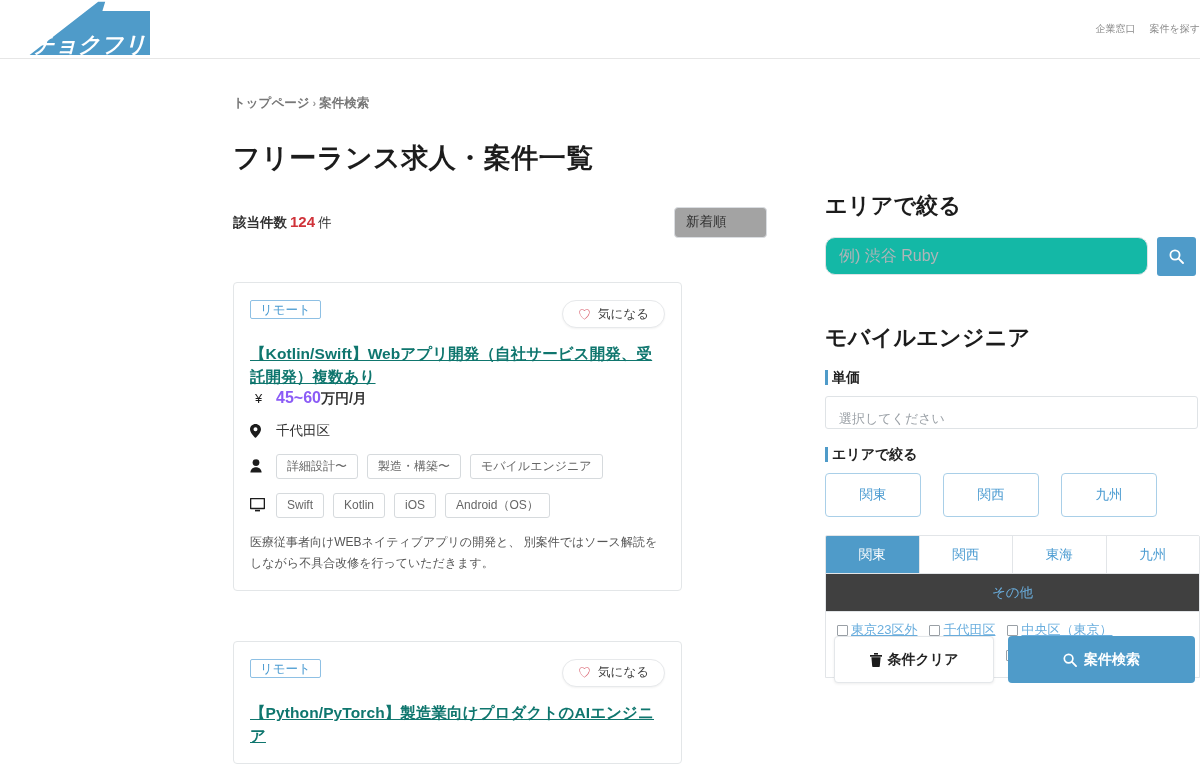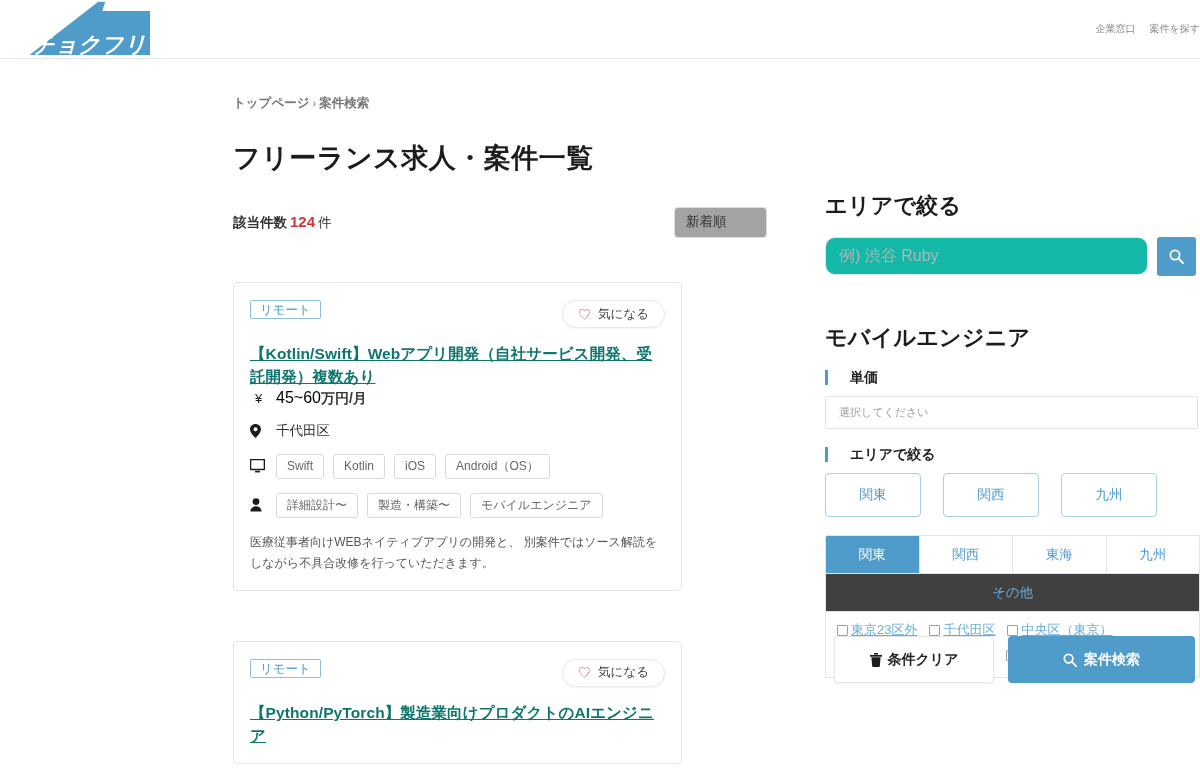--- a/index.html
+++ b/index.html
@@ -173,21 +173,21 @@
     flex-wrap: wrap;
   }
   .glyph {
     width: 17px;
     text-align: center;
     color: #1c1c1c;
     font-size: 13px;
     flex: none;
   }
   .price { font-size: 14px; color: #333; font-weight: 600; }
-  .price b { color: #000000; font-size: 16px; font-weight: 400; }
+  .price b { color: #8b5cf6; font-size: 16px; font-weight: 700; }
   .loc { font-size: 13.5px; color: #333; }
   .chip {
     border: 1px solid #d6dadd;
     border-radius: 3px;
     font-size: 12px;
     color: #666;
     padding: 5px 10px;
     background: #fff;
     line-height: 1.1;
     white-space: nowrap;
@@ -226,40 +226,40 @@
     border: none;
     border-radius: 3px;
     color: #fff;
     font-size: 15px;
     display: flex; align-items: center; justify-content: center;
   }
   .filter-h {
     font-size: 14px;
     font-weight: 700;
     color: #222;
-    padding-left: 25px;
+    padding-left: 7px;
     position: relative;
     margin-bottom: 9px;
   }
   .filter-h::before {
     content: "";
     position: absolute;
     left: 0; top: 1px;
     width: 3px; height: 15px;
     background: #4f9bc9;
   }
   .select-box {
     width: 373px;
     height: 33px;
     border: 1px solid #dfe3e6;
     border-radius: 3px;
     display: flex;
-    align-items: center;
+    align-items: flex-end;
     padding-left: 13px;
-    font-size: 11px;
+    font-size: 13px;
     color: #9aa0a6;
     background: #fff;
     margin-bottom: 17px;
   }
   .area-btns { display: flex; gap: 22px; margin-bottom: 18px; }
   .area-btn {
     width: 96px; height: 44px;
     border: 1px solid #a9cfe8;
     border-radius: 4px;
     background: #fff;
@@ -398,45 +398,45 @@
         <span class="price"><b>45~60</b><span>万円/月</span></span>
       </div>
 
       <div class="row-icon">
         <span class="glyph">
           <svg width="11" height="14" viewBox="0 0 11 14">
               <path d="M5.5 0C2.5 0 0 2.4 0 5.3c0 4 5.5 8.7 5.5 8.7S11 9.3 11 5.3C11 2.4 8.5 0 5.5 0zm0 7.3a2 2 0 110-4 2 2 0 010 4z" fill="#1c1c1c"></path>
             </svg>
         </span>
         <span class="loc">千代田区</span>
+      </div>
+
+      <div class="row-icon">
+        <span class="glyph">
+          <svg width="12" height="14" viewBox="0 0 12 14">
+              <circle cx="6" cy="3.6" r="3.4" fill="#1c1c1c"></circle>
+              <path d="M0.4 13.6c0-3.1 2.5-5.3 5.6-5.3s5.6 2.2 5.6 5.3z" fill="#1c1c1c"></path>
+            </svg>
+        </span>
+        <span class="chip">詳細設計〜</span>
+        <span class="chip">製造・構築〜</span>
+        <span class="chip">モバイルエンジニア</span>
       </div>
 
       <div class="row-icon">
         <span class="glyph">
           <svg width="15" height="14" viewBox="0 0 15 14">
               <rect x="0.5" y="0.5" width="14" height="10" rx="1" fill="none" stroke="#1c1c1c" stroke-width="1.6"></rect>
               <rect x="5" y="11.8" width="5" height="1.6" fill="#1c1c1c"></rect>
             </svg>
         </span>
         <span class="chip">Swift</span>
         <span class="chip">Kotlin</span>
         <span class="chip">iOS</span>
         <span class="chip">Android（OS）</span>
-      </div>
-
-      <div class="row-icon">
-        <span class="glyph">
-          <svg width="12" height="14" viewBox="0 0 12 14">
-              <circle cx="6" cy="3.6" r="3.4" fill="#1c1c1c"></circle>
-              <path d="M0.4 13.6c0-3.1 2.5-5.3 5.6-5.3s5.6 2.2 5.6 5.3z" fill="#1c1c1c"></path>
-            </svg>
-        </span>
-        <span class="chip">詳細設計〜</span>
-        <span class="chip">製造・構築〜</span>
-        <span class="chip">モバイルエンジニア</span>
       </div>
 
       <p class="card-desc">医療従事者向けWEBネイティブアプリの開発と、 別案件ではソース解読をしながら不具合改修を行っていただきます。</p>
     </div>
 
     <div class="card">
       <div class="card-top">
         <span class="badge-remote">リモート</span>
         <button class="fav-btn">
           <span class="heart">♡</span>

